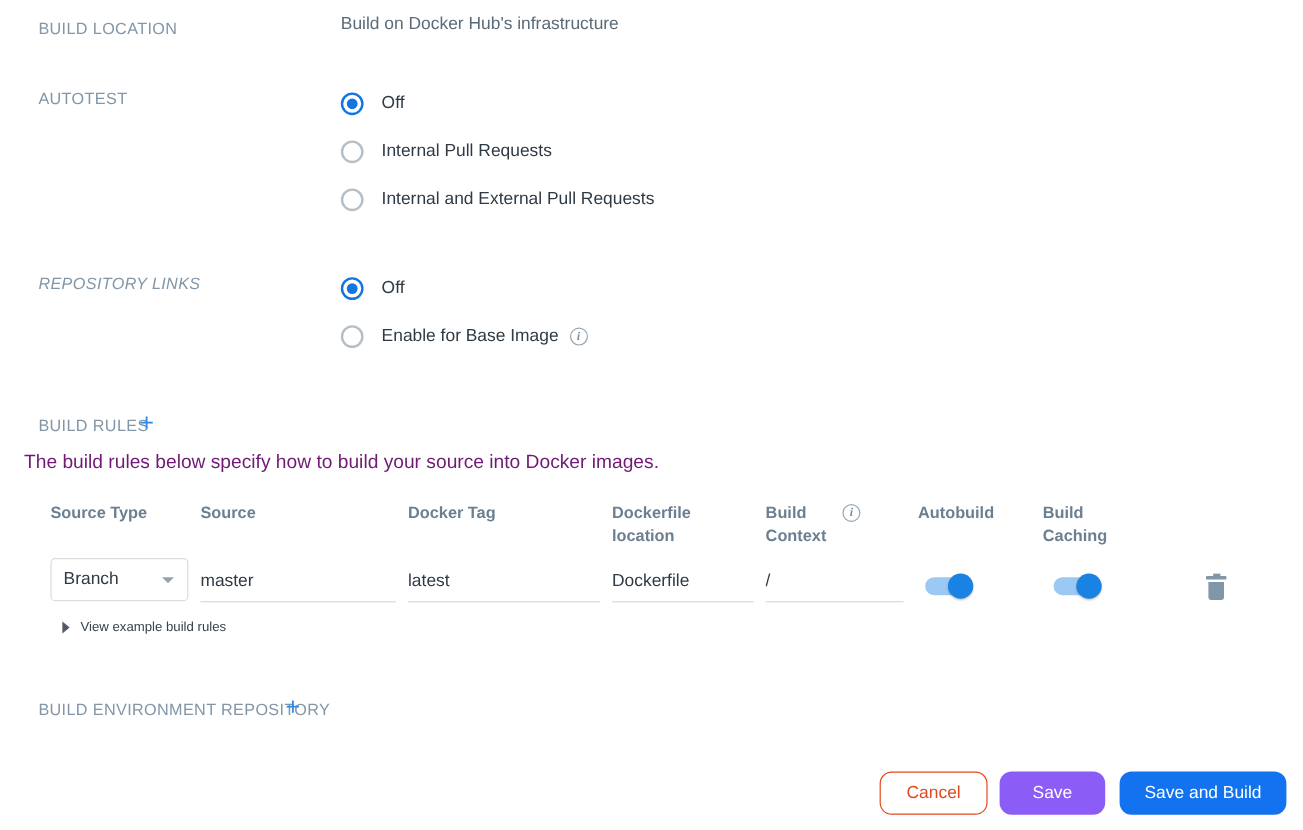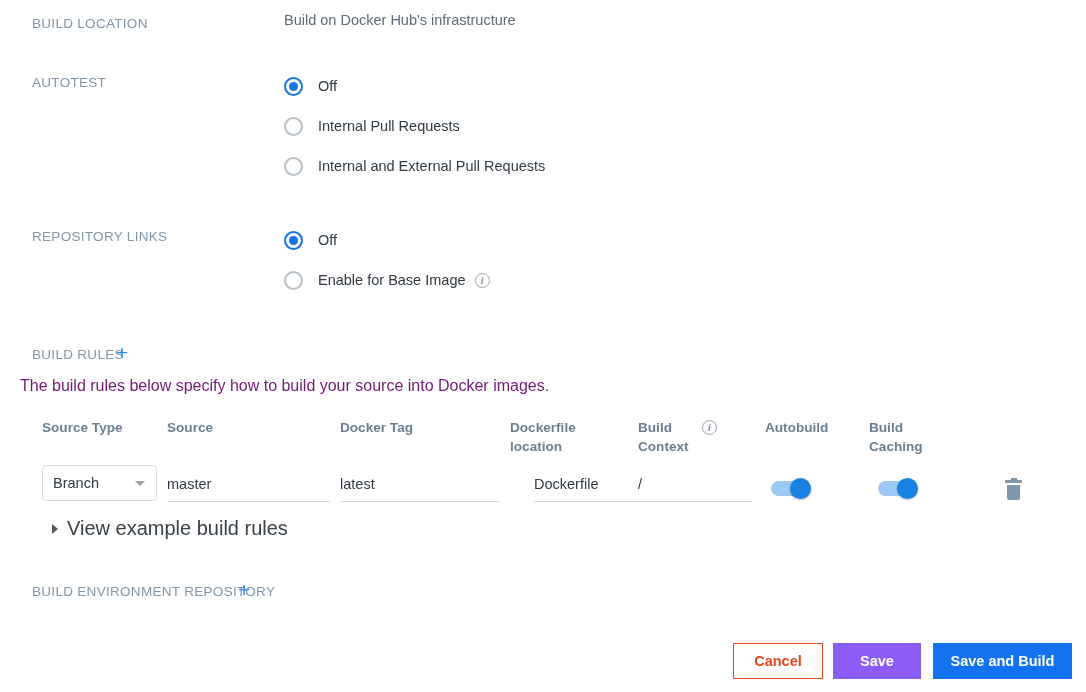--- a/index.html
+++ b/index.html
@@ -234,38 +234,38 @@
     cursor: pointer;
   }
   .expander .tri {
     width: 0; height: 0;
     border-top: 5px solid transparent;
     border-bottom: 5px solid transparent;
     border-left: 6px solid #515a63;
     margin-right: 9px;
   }
   .expander .txt {
-    font-size: 20px;
+    font-size: 11px;
     color: #394149;
   }
 
   
   .footer {
     position: absolute;
     left: 0;
     top: 643px;
     width: 1086px;
     height: 38px;
   }
   .btn {
     position: absolute;
     height: 36px;
-    border-radius: 0;
+    border-radius: 10px;
     font-size: 14.5px;
-    font-weight: bold;
+    font-weight: normal;
     font-family: "Liberation Sans", sans-serif;
     cursor: pointer;
     box-sizing: border-box;
     display: flex;
     align-items: center;
     justify-content: center;
     border: none;
   }
   .btn-cancel {
     left: 733px;
@@ -312,21 +312,21 @@
     </div>
 
     <div class="radio-item">
       <span class="radio"></span>
       <span class="radio-label">Internal and External Pull Requests</span>
     </div>
   </div>
 </div>
 
 <div class="section-row" style="top:220px;">
-  <div class="side-label" style="top:9px;">REPOSITORY LINKS</div>
+  <div class="side-label" style="top:9px;font-style:italic;">REPOSITORY LINKS</div>
   <div class="field-col" style="top:0;">
 
     <div class="radio-item">
       <span class="radio checked"></span>
       <span class="radio-label">Off</span>
     </div>
 
     <div class="radio-item">
       <span class="radio"></span>
       <span class="radio-label">
@@ -363,21 +363,21 @@
   </div>
 
   <div class="rule-cell" style="left:125px;top:55px;">
     <input class="text-input" style="width: 163px;" value="master">
   </div>
 
   <div class="rule-cell" style="left:298px;top:55px;">
     <input class="text-input" style="width: 160px;" value="latest">
   </div>
 
-  <div class="rule-cell" style="left:468px;top:55px;margin-left:24px;">
+  <div class="rule-cell" style="left:468px;top:55px;">
     <input class="text-input" style="width: 118px;" value="Dockerfile">
   </div>
 
   <div class="rule-cell" style="left:596px;top:55px;">
     <input class="text-input" style="width: 115px;" value="/">
   </div>
 
   <div class="rule-cell" style="left:729px;top:63px;">
     <div class="toggle">
       <span class="knob"></span>

